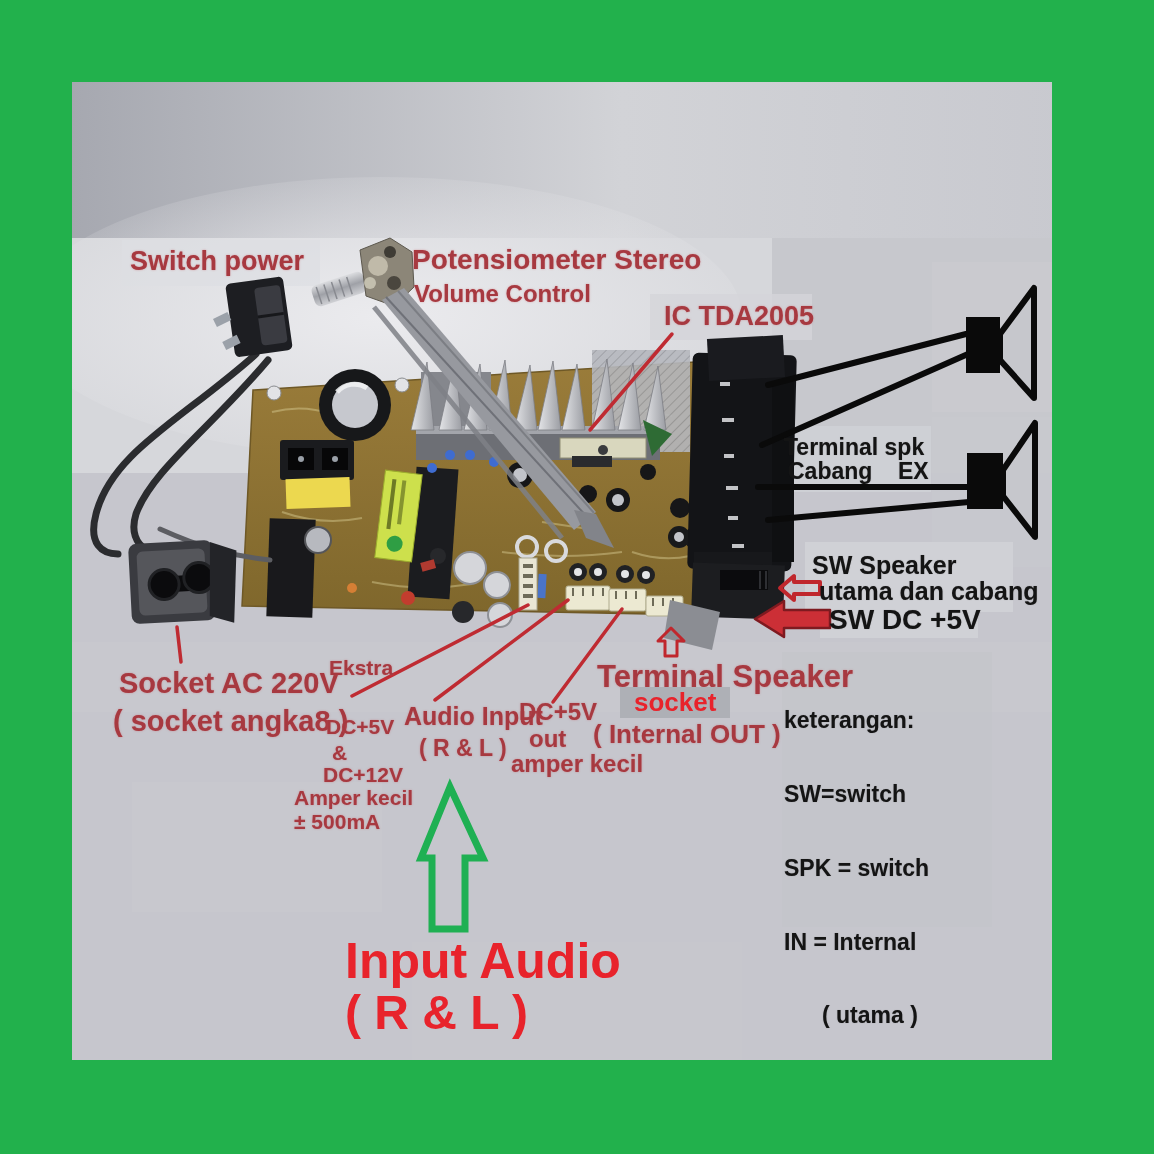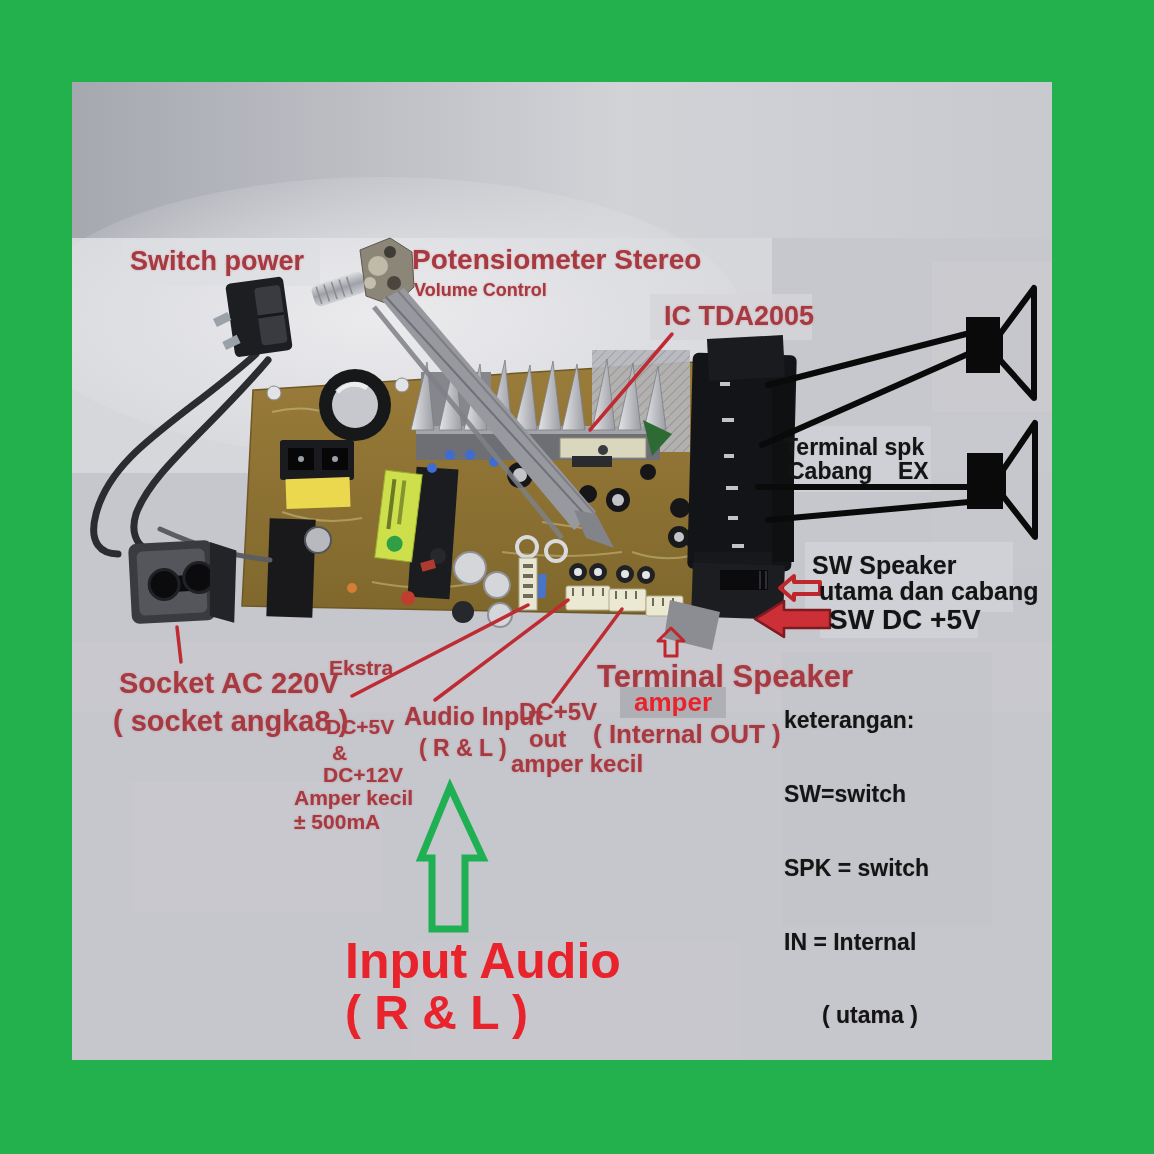--- a/index.html
+++ b/index.html
@@ -292,41 +292,41 @@
 
       <path d="M599,546 L612,559 L605,559 L605,574 L593,574 L593,559 L586,559 Z" fill="none" stroke="#c0272d" stroke-width="3" stroke-linejoin="round"></path>
       <path d="M708,506 L722,494 L722,500 L748,500 L748,512 L722,512 L722,518 Z" fill="none" stroke="#c0272d" stroke-width="4" stroke-linejoin="round"></path>
       <path d="M683,537 L712,519 L712,528 L758,528 L758,546 L712,546 L712,555 Z" fill="#cc2f36" stroke="#7e1a20" stroke-width="2.5" stroke-linejoin="round"></path>
 
       <path d="M378,705 L411,776 L393,776 L393,847 L360,847 L360,776 L349,776 Z" fill="none" stroke="#1fb053" stroke-width="7" stroke-linejoin="miter"></path>
     </svg>
 
     <div class="lbl red" style="left:58px;top:165px;font-size:27px;">Switch power</div>
     <div class="lbl red" style="left:340px;top:163px;font-size:28px;">Potensiometer Stereo</div>
-    <div class="lbl red" style="left:342px;top:199px;font-size:18px;">Volume Control</div>
+    <div class="lbl red" style="left:342px;top:199px;font-size:24px;">Volume Control</div>
     <div class="lbl red" style="left:592px;top:220px;font-size:27px;">IC TDA2005</div>
     <div class="lbl red" style="left:47px;top:586px;font-size:29px;">Socket AC 220V</div>
     <div class="lbl red" style="left:41px;top:624px;font-size:29px;">( socket angka8 )</div>
 
     <div class="lbl red" style="left:257px;top:575px;font-size:21px;">Ekstra</div>
     <div class="lbl red" style="left:254px;top:634px;font-size:21px;">DC+5V</div>
     <div class="lbl red" style="left:260px;top:660px;font-size:21px;">&amp;</div>
     <div class="lbl red" style="left:251px;top:682px;font-size:21px;">DC+12V</div>
     <div class="lbl red" style="left:222px;top:705px;font-size:21px;">Amper kecil</div>
     <div class="lbl red" style="left:222px;top:729px;font-size:21px;">± 500mA</div>
 
     <div class="lbl red" style="left:332px;top:621px;font-size:25px;">Audio Input</div>
     <div class="lbl red" style="left:347px;top:654px;font-size:23px;">( R &amp; L )</div>
 
     <div class="lbl red" style="left:447px;top:617px;font-size:24px;">DC+5V</div>
     <div class="lbl red" style="left:457px;top:644px;font-size:24px;">out</div>
     <div class="lbl red" style="left:439px;top:669px;font-size:24px;">amper kecil</div>
 
     <div class="lbl red" style="left:525px;top:579px;font-size:31px;">Terminal Speaker</div>
-    <div class="lbl bright" style="left:548px;top:605px;font-size:26px;font-weight:bold;background:#aeb0b6;padding:2px 14px;">amper</div>
+    <div class="lbl bright" style="left:548px;top:605px;font-size:26px;font-weight:bold;background:#aeb0b6;padding:2px 14px;">socket</div>
     <div class="lbl red" style="left:521px;top:639px;font-size:26px;">( Internal OUT )</div>
 
     <div class="lbl blk" style="left:712px;top:353px;font-size:23px;">Terminal spk</div>
     <div class="lbl blk" style="left:716px;top:377px;font-size:23px;">Cabang    EX</div>
     <div class="lbl blk" style="left:740px;top:470px;font-size:25px;">SW Speaker</div>
     <div class="lbl blk" style="left:747px;top:496px;font-size:25px;">utama dan cabang</div>
     <div class="lbl blk" style="left:757px;top:523px;font-size:28px;">SW DC +5V</div>
 
     <div class="lbl blk legend" style="left:712px;top:577px;font-size:23px;line-height:24.6px;">
       <div>keterangan:</div>

